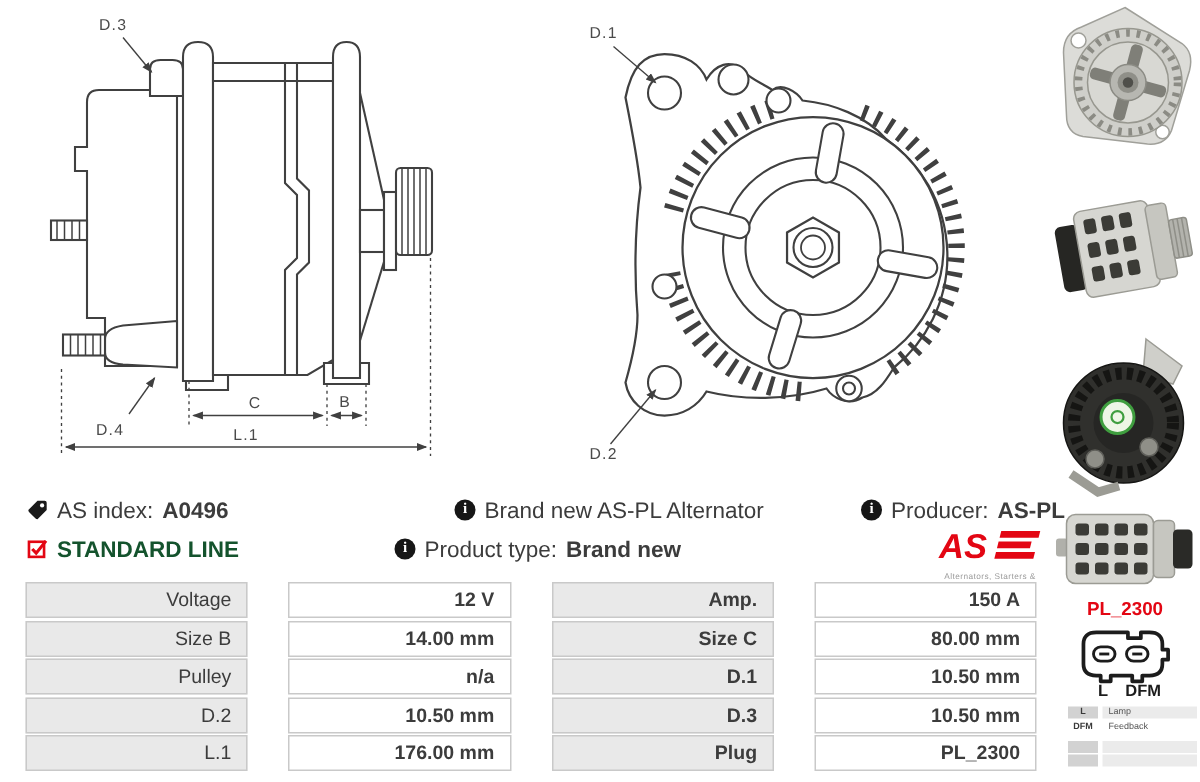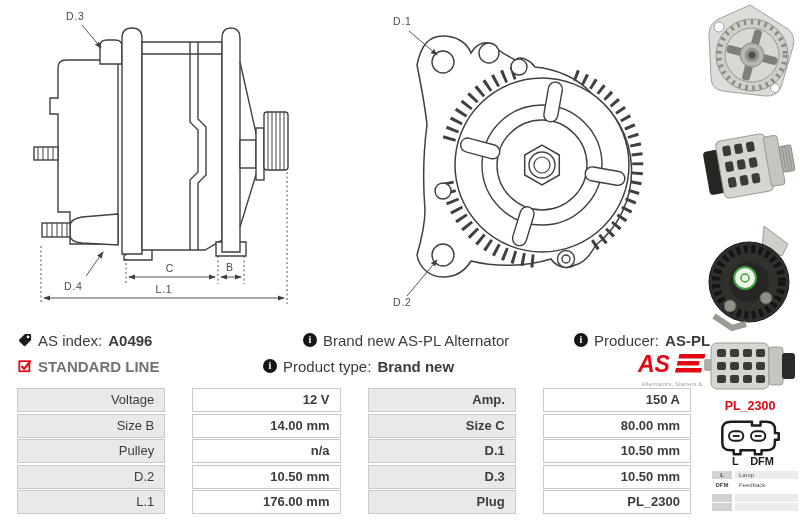--- a/index.html
+++ b/index.html
@@ -15,23 +15,23 @@
   .photos { position:absolute; left:702px; top:0; width:96px; display:flex; flex-direction:column; gap:3px; }
   .photo { width:96px; background:#fff; }
 
   
   .info-item { position:absolute; display:flex; align-items:center; gap:6px; font-size:15px; height:16px; }
   .info-item .bold { font-weight:bold; }
   .ico { width:14px; height:14px; flex:0 0 14px; display:inline-block; }
   .info-icon { width:14px; height:14px; flex:0 0 14px; border-radius:50%; background:#161616; color:#fff;
                font-size:10px; font-weight:bold; line-height:14px; text-align:center; font-family:"Liberation Serif", serif; }
   .info-icon::before { content:"i"; }
-  .standard-line { color:#737373; font-weight:bold; }
-
-  .as-logo { position:absolute; left:622px; top:352px; width:76px; text-align:center;margin-left:12px; }
+  .standard-line { color:#14532d; font-weight:bold; }
+
+  .as-logo { position:absolute; left:622px; top:352px; width:76px; text-align:center; }
   .as-logo .logo-graphic { height:24px; }
   .as-logo .tagline { font-size:5.5px; color:#9a9a9a; letter-spacing:0.3px; margin-top:1px; }
 
   
   .spec-table { position:absolute; left:17px; top:388px; width:674px; }
   .spec-row { display:flex; height:24px; margin-bottom:1.5px;gap:28px; }
   .spec-cell { width:168px; line-height:22px; font-size:13px; text-align:right; padding-right:10px;
                border:1px solid #c9c9c9; background:#fff; }
   .spec-cell + .spec-cell { margin-left:-1px;font-weight:bold; }
   .spec-cell.lbl { background:#e9e9e9; }

